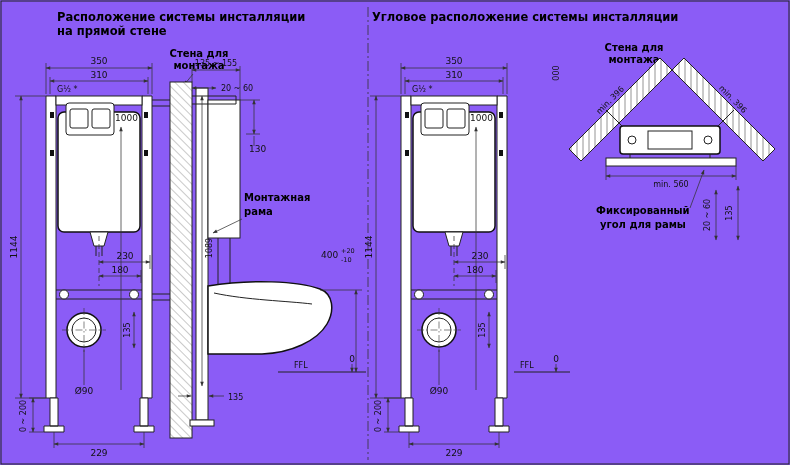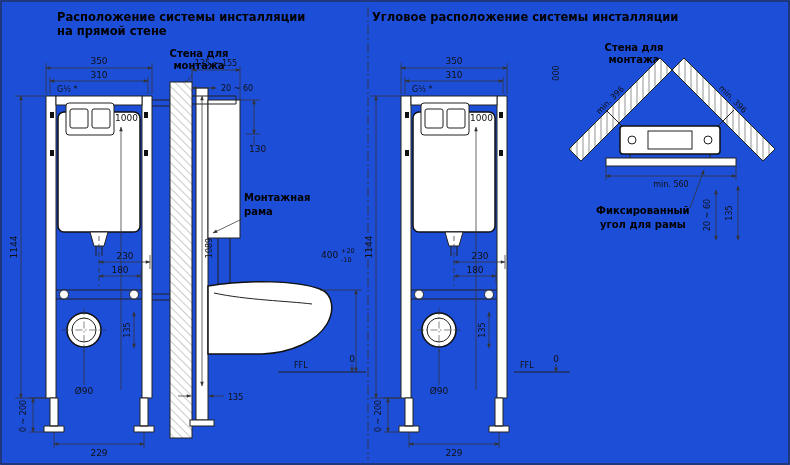--- a/index.html
+++ b/index.html
@@ -1,16 +1,16 @@
 <!DOCTYPE html>
 <html><head>
 <meta charset="utf-8">
 <style>
   html,body{margin:0;padding:0;background:#e8e8e8;}
-  .canvas{width:790px;height:465px;background:#1d4ed8;position:relative;overflow:hidden;}
+  .canvas{width:790px;height:465px;background:#8b5cf6;position:relative;overflow:hidden;}
   svg{display:block;}
   text{font-family:"DejaVu Sans",sans-serif;fill:#111;}
   .t9{font-size:9px;}
   .t8{font-size:8px;}
   .t6{font-size:6.5px;}
   .bold{font-size:10px;font-weight:bold;fill:#000;}
   .title{font-size:11.5px;font-weight:bold;fill:#000;}
   .mid{text-anchor:middle;}
   .ln{stroke:#222;stroke-width:1;fill:none;}
   .lnw{stroke:#222;stroke-width:1;fill:#ffffff;}

